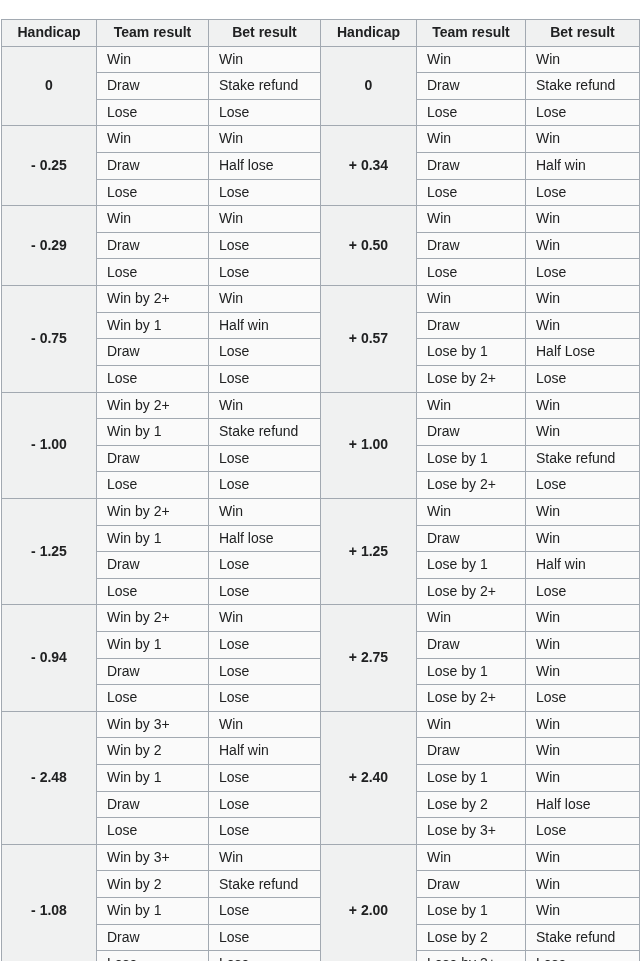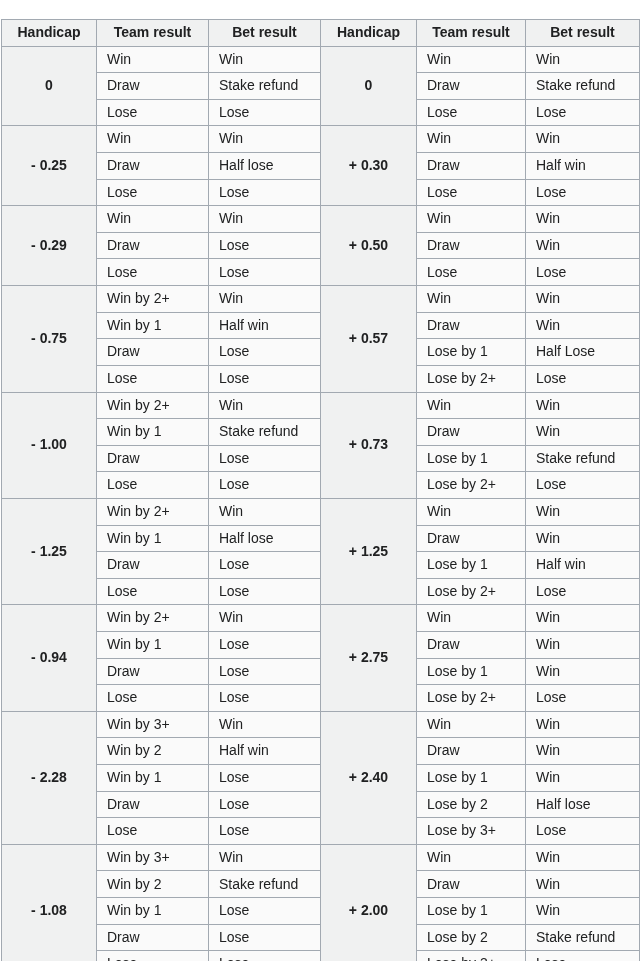--- a/index.html
+++ b/index.html
@@ -94,21 +94,21 @@
         <tr>
           <td class="data">Lose</td>
           <td class="data">Lose</td>
           <td class="data">Lose</td>
           <td class="data">Lose</td>
         </tr>
         <tr>
           <td class="handicap" rowspan="3">- 0.25</td>
           <td class="data">Win</td>
           <td class="data">Win</td>
-          <td class="handicap" rowspan="3">+ 0.30</td>
+          <td class="handicap" rowspan="3">+ 0.34</td>
           <td class="data">Win</td>
           <td class="data">Win</td>
         </tr>
         <tr>
           <td class="data">Draw</td>
           <td class="data">Half lose</td>
           <td class="data">Draw</td>
           <td class="data">Half win</td>
         </tr>
         <tr>
@@ -160,21 +160,21 @@
         <tr>
           <td class="data">Lose</td>
           <td class="data">Lose</td>
           <td class="data">Lose by 2+</td>
           <td class="data">Lose</td>
         </tr>
         <tr>
           <td class="handicap" rowspan="4">- 1.00</td>
           <td class="data">Win by 2+</td>
           <td class="data">Win</td>
-          <td class="handicap" rowspan="4">+ 0.73</td>
+          <td class="handicap" rowspan="4">+ 1.00</td>
           <td class="data">Win</td>
           <td class="data">Win</td>
         </tr>
         <tr>
           <td class="data">Win by 1</td>
           <td class="data">Stake refund</td>
           <td class="data">Draw</td>
           <td class="data">Win</td>
         </tr>
         <tr>
@@ -235,21 +235,21 @@
           <td class="data">Lose by 1</td>
           <td class="data">Win</td>
         </tr>
         <tr>
           <td class="data">Lose</td>
           <td class="data">Lose</td>
           <td class="data">Lose by 2+</td>
           <td class="data">Lose</td>
         </tr>
         <tr>
-          <td class="handicap" rowspan="5">- 2.28</td>
+          <td class="handicap" rowspan="5">- 2.48</td>
           <td class="data">Win by 3+</td>
           <td class="data">Win</td>
           <td class="handicap" rowspan="5">+ 2.40</td>
           <td class="data">Win</td>
           <td class="data">Win</td>
         </tr>
         <tr>
           <td class="data">Win by 2</td>
           <td class="data">Half win</td>
           <td class="data">Draw</td>

